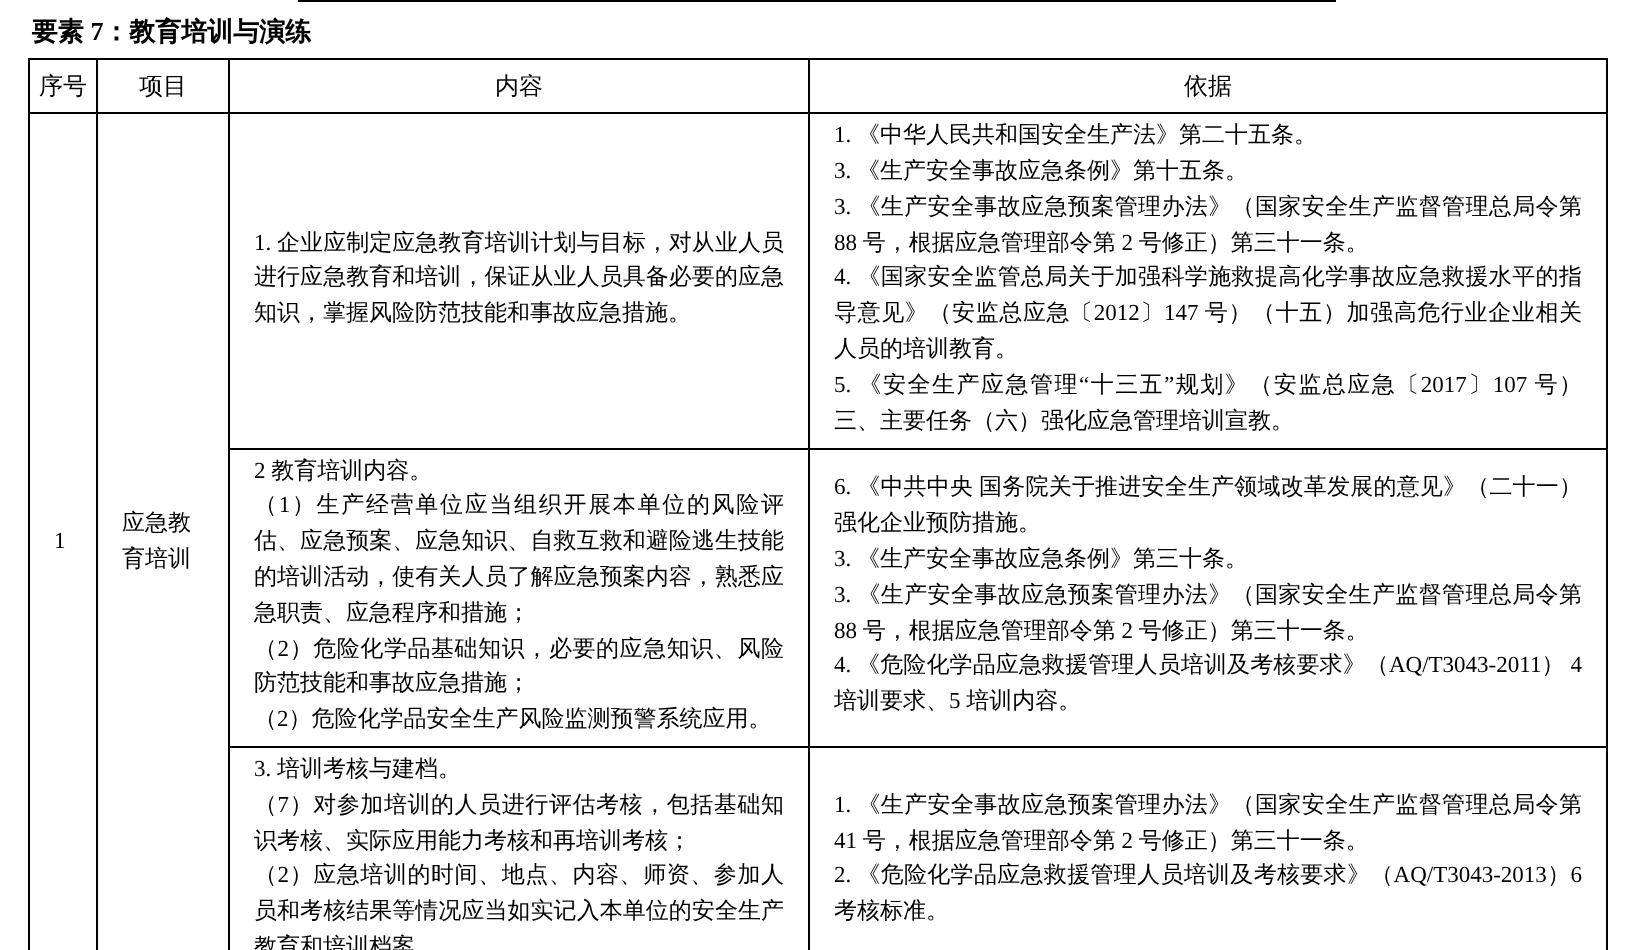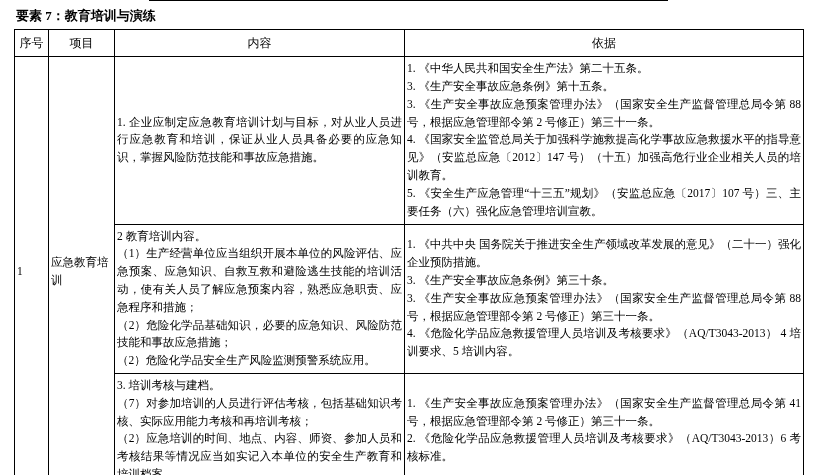--- a/index.html
+++ b/index.html
@@ -46,21 +46,21 @@
     border-collapse: collapse;
     width: 789px;
     table-layout: fixed;
     margin: 0;
   }
   table.main th, table.main td {
     border: 1px solid #000000;
     vertical-align: middle;
     font-size: 11.5px;
     line-height: 1.55;
-    padding: 3px 2px;
+    padding: 3px 12px;
   }
   table.main thead th {
     text-align: center;
     font-weight: normal;
     font-size: 12px;
     height: 22px;
     padding: 2px 3px;
   }
   col.c-no { width: 34px; }
   col.c-item { width: 66px; }
@@ -123,24 +123,24 @@
           </td>
       </tr>
       <tr>
         <td class="content">
             <div class="cell-line">2 教育培训内容。</div>
             <div class="cell-line">（1）生产经营单位应当组织开展本单位的风险评估、应急预案、应急知识、自救互救和避险逃生技能的培训活动，使有关人员了解应急预案内容，熟悉应急职责、应急程序和措施；</div>
             <div class="cell-line">（2）危险化学品基础知识，必要的应急知识、风险防范技能和事故应急措施；</div>
             <div class="cell-line">（2）危险化学品安全生产风险监测预警系统应用。</div>
           </td>
         <td class="basis vmid">
-            <div class="cell-line">1. 《中共中央 国务院关于推进安全生产领域改革发展的意见》（二十一）强化企业预防措施。</div>
+            <div class="cell-line">6. 《中共中央 国务院关于推进安全生产领域改革发展的意见》（二十一）强化企业预防措施。</div>
             <div class="cell-line">3. 《生产安全事故应急条例》第三十条。</div>
             <div class="cell-line">3. 《生产安全事故应急预案管理办法》（国家安全生产监督管理总局令第 88 号，根据应急管理部令第 2 号修正）第三十一条。</div>
-            <div class="cell-line">4. 《危险化学品应急救援管理人员培训及考核要求》（AQ/T3043-2013） 4 培训要求、5 培训内容。</div>
+            <div class="cell-line">4. 《危险化学品应急救援管理人员培训及考核要求》（AQ/T3043-2011） 4 培训要求、5 培训内容。</div>
           </td>
       </tr>
       <tr>
         <td class="content">
             <div class="cell-line">3. 培训考核与建档。</div>
             <div class="cell-line">（7）对参加培训的人员进行评估考核，包括基础知识考核、实际应用能力考核和再培训考核；</div>
             <div class="cell-line">（2）应急培训的时间、地点、内容、师资、参加人员和考核结果等情况应当如实记入本单位的安全生产教育和培训档案。</div>
           </td>
         <td class="basis vmid">
             <div class="cell-line">1. 《生产安全事故应急预案管理办法》（国家安全生产监督管理总局令第 41 号，根据应急管理部令第 2 号修正）第三十一条。</div>

